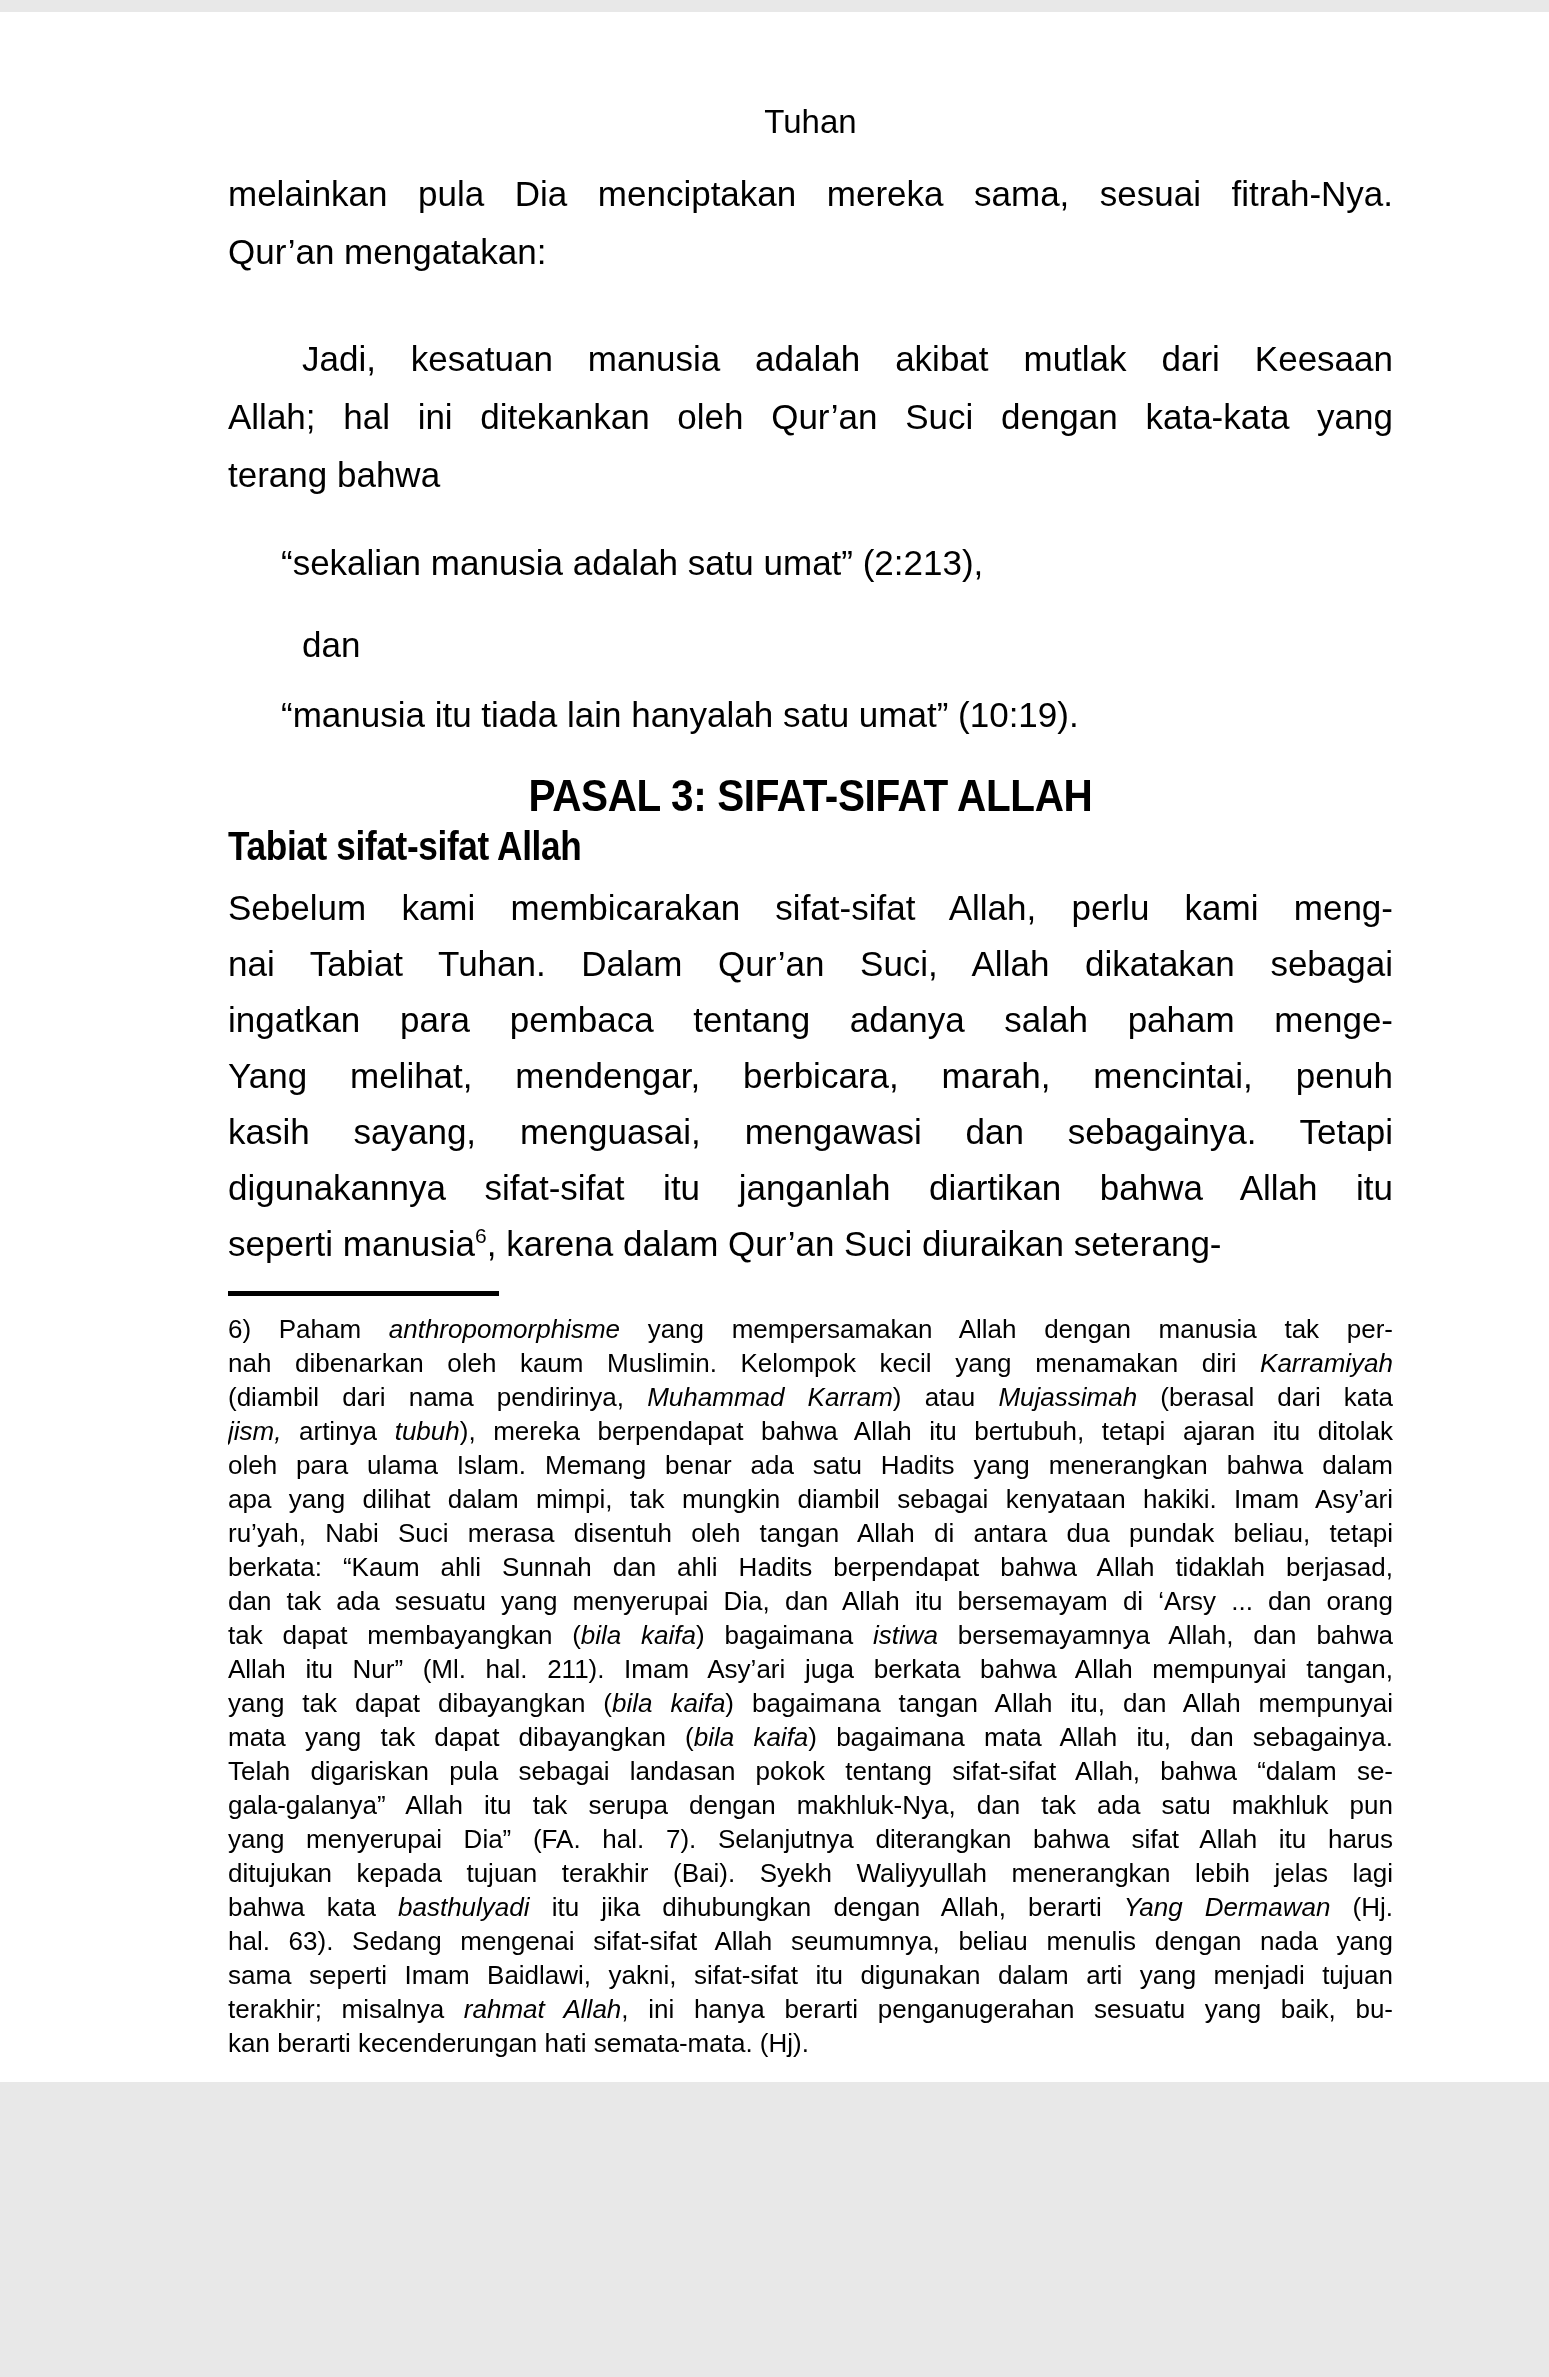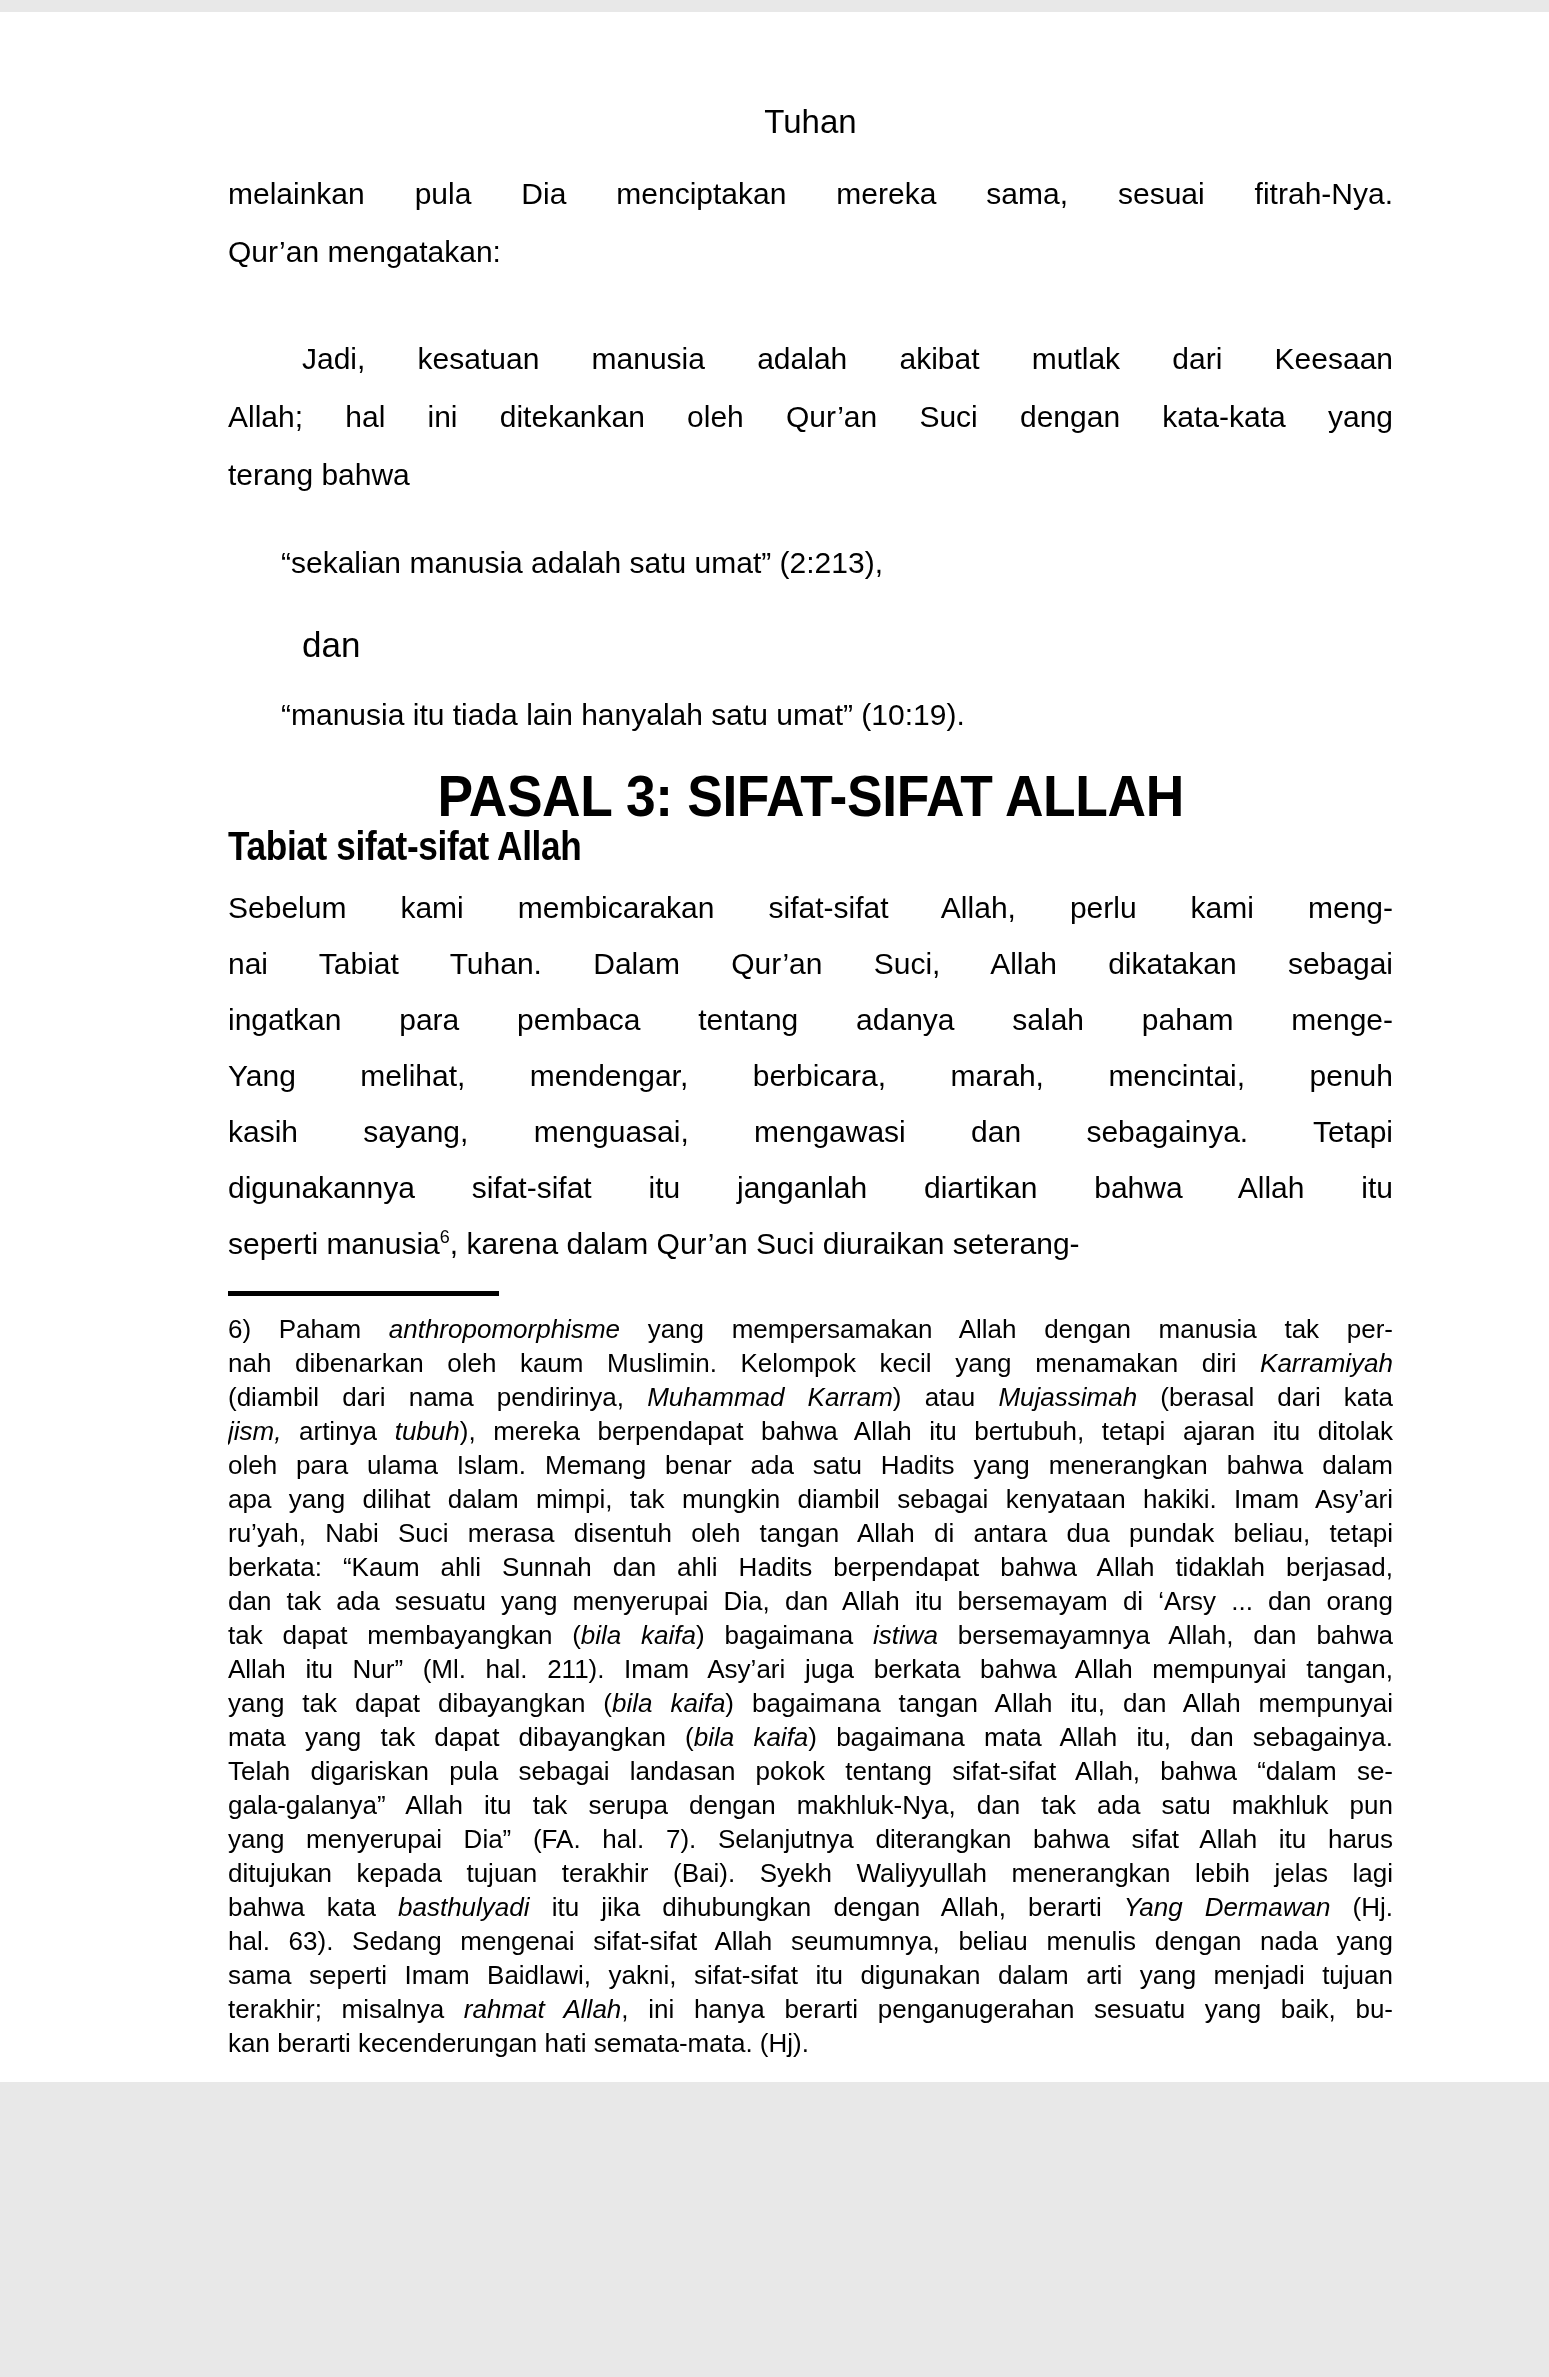--- a/index.html
+++ b/index.html
@@ -7,32 +7,32 @@
     position:relative;
     width:1549px;height:2070px;
     margin:12px auto;
     background:#ffffff;color:#000;
     font-family:Liberation Sans, sans-serif;
     box-sizing:border-box;
     padding:88px 156px 0 228px;
     overflow:hidden;
   }
   .running-header{text-align:center;font-size:33px;line-height:44px;margin-bottom:21px;}
-  .body-text{font-size:30px;}
+  .body-text{font-size:35px;}
   .line{line-height:58px;max-height:58px;overflow:hidden;text-align:justify;text-align-last:justify;}
   .line.last{text-align-last:left;}
   .line.indent{text-indent:74px;}
   .quote{padding-left:53px;}
   .quote .line{line-height:68px;max-height:68px;}
   .quote1{margin-top:5.3px;}
   .para2{margin-top:49px;}
   .quote2{margin-top:24.5px;}
   .connector{margin-top:19px;font-size:35px;line-height:58px;padding-left:74px;}
   .quote3{margin-top:7px;}
-  .section-heading{margin-top:23px;text-align:center;font-size:58px;line-height:47px;font-weight:bold;white-space:nowrap;}
+  .section-heading{margin-top:23px;text-align:center;font-size:44px;line-height:47px;font-weight:bold;white-space:nowrap;}
   .section-heading .squeeze{display:inline-block;transform:scaleX(0.92);transform-origin:50% 50%;letter-spacing:-0.4px;}
   .sub-heading{margin-top:5.3px;font-size:40px;line-height:44px;font-weight:bold;white-space:nowrap;}
   .sub-heading .squeeze{display:inline-block;transform:scaleX(0.88);transform-origin:0 50%;letter-spacing:-0.4px;}
   .para3{margin-top:12.3px;}
   .para3 .line{line-height:56px;max-height:56px;}
   .footnote-sep{margin-top:19px;width:271px;height:5.3px;background:#000;}
   .footnote{margin-top:15.8px;font-size:26px;}
   .footnote .line{line-height:34px;max-height:34px;}
   sup{font-size:60%;line-height:0;vertical-align:super;}
   i{font-style:italic;}

